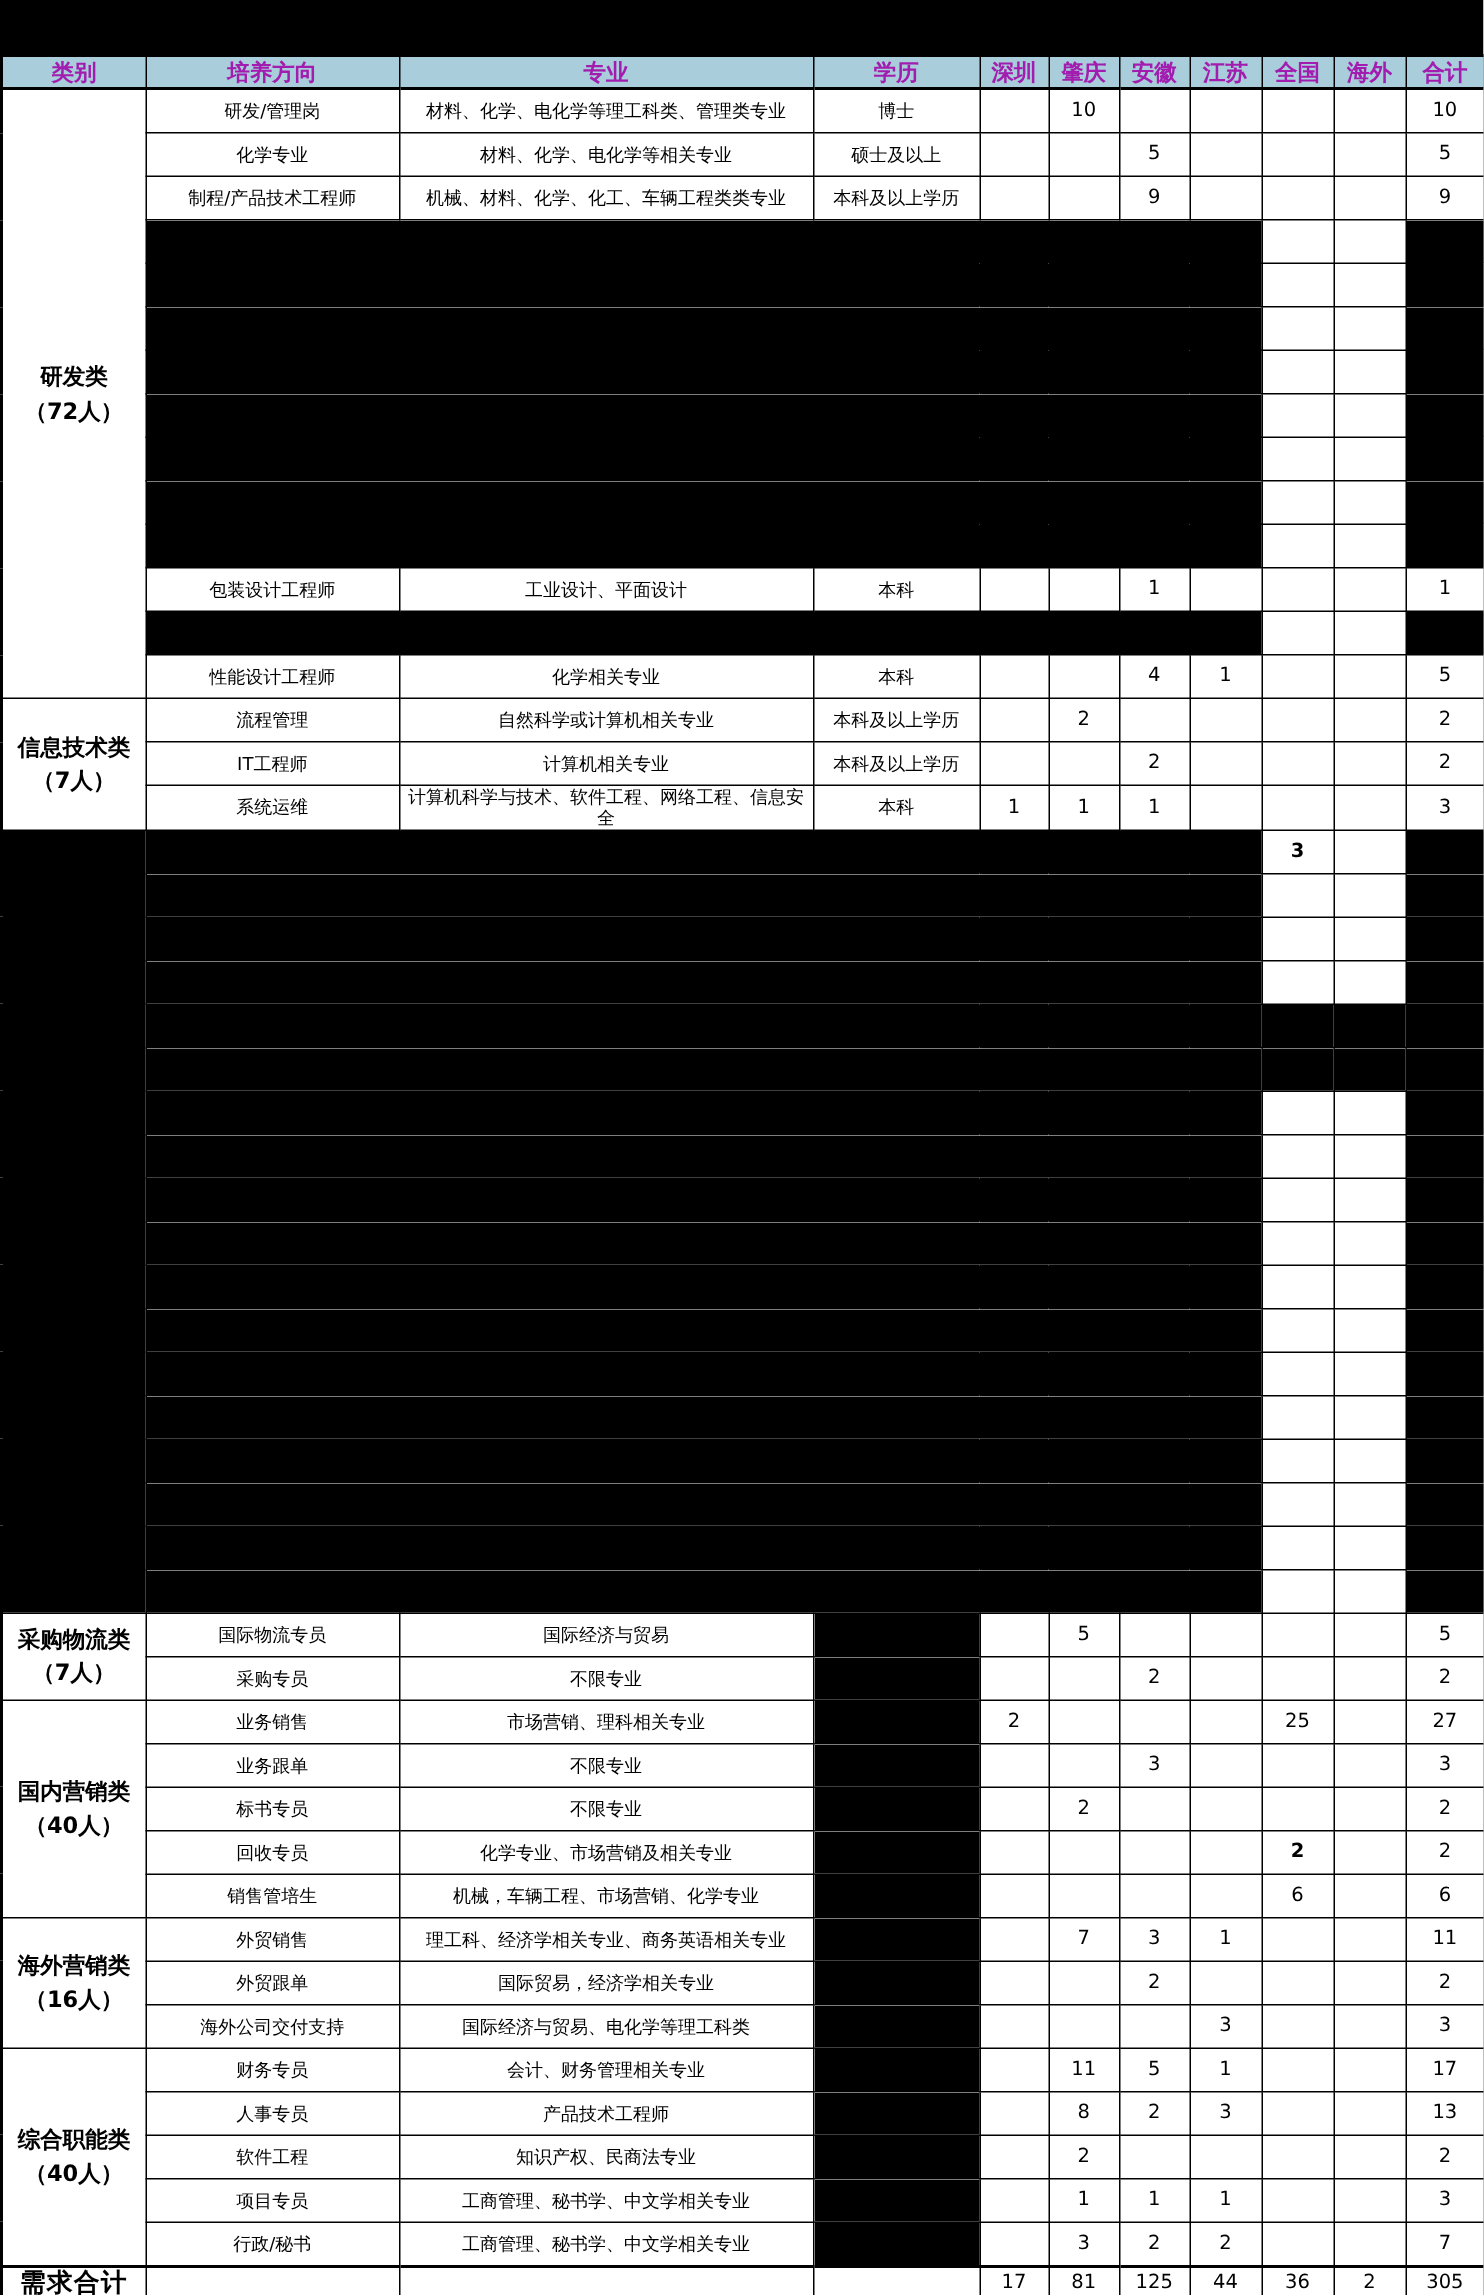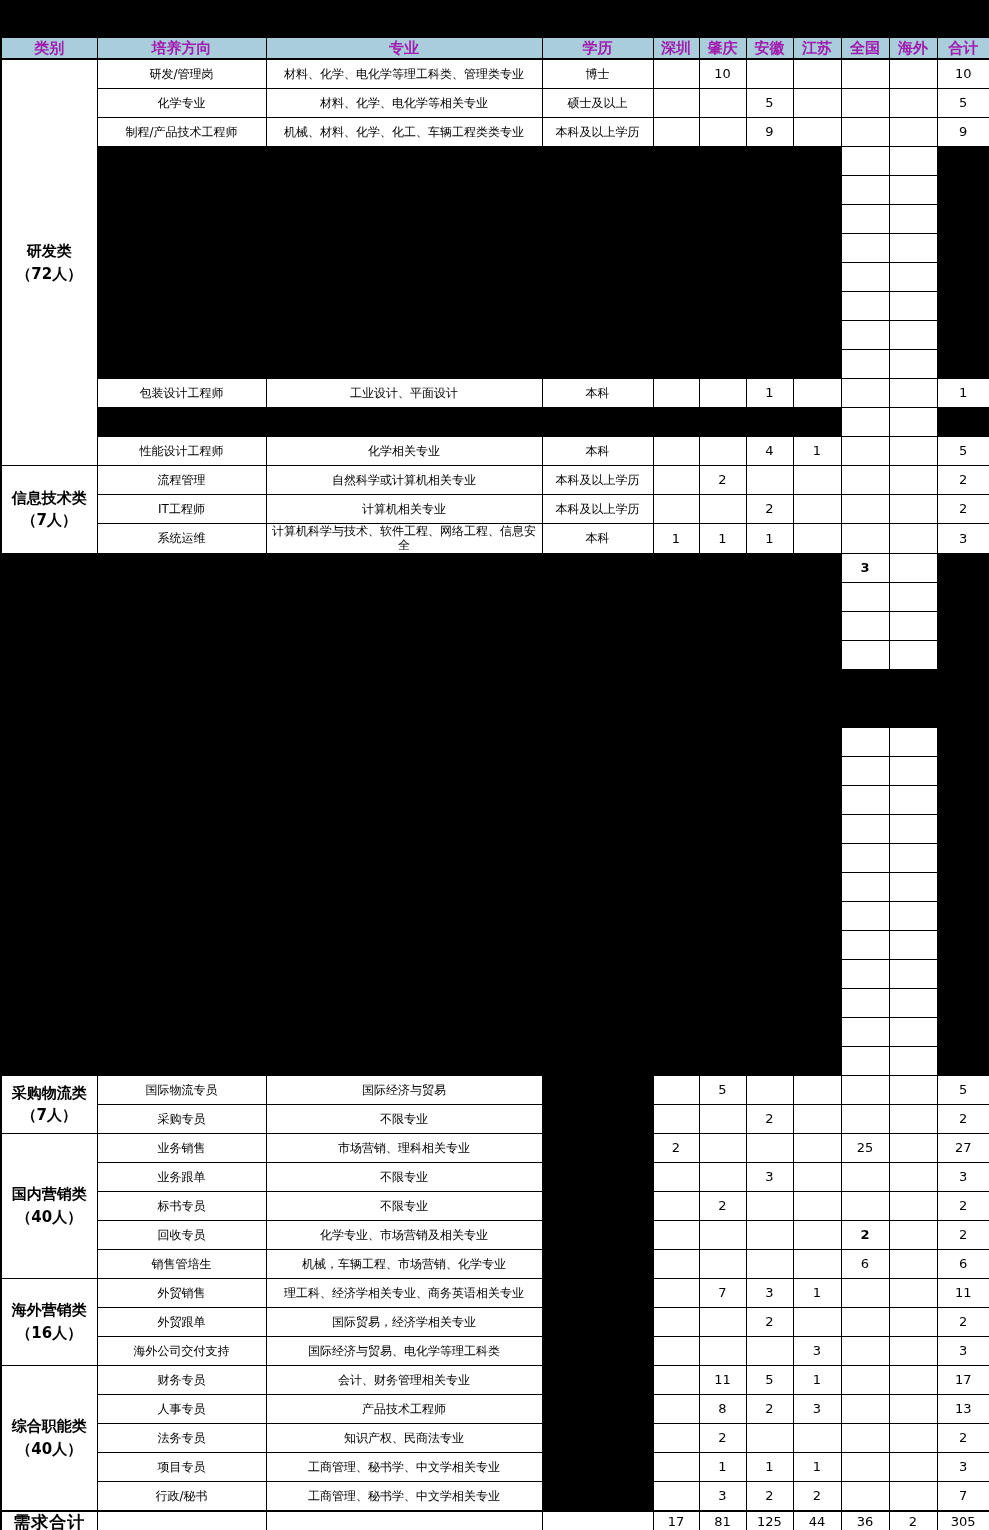--- a/index.html
+++ b/index.html
@@ -463,21 +463,21 @@
         <td class="bk"></td>
         <td class="num"></td>
         <td class="num">8</td>
         <td class="num">2</td>
         <td class="num">3</td>
         <td class="num"></td>
         <td class="num"></td>
         <td class="num">13</td>
       </tr>
       <tr class="r">
-        <td>法务专员</td>
+        <td>软件工程</td>
         <td>知识产权、民商法专业</td>
         <td class="bk"></td>
         <td class="num"></td>
         <td class="num">2</td>
         <td class="num"></td>
         <td class="num"></td>
         <td class="num"></td>
         <td class="num"></td>
         <td class="num">2</td>
       </tr>

